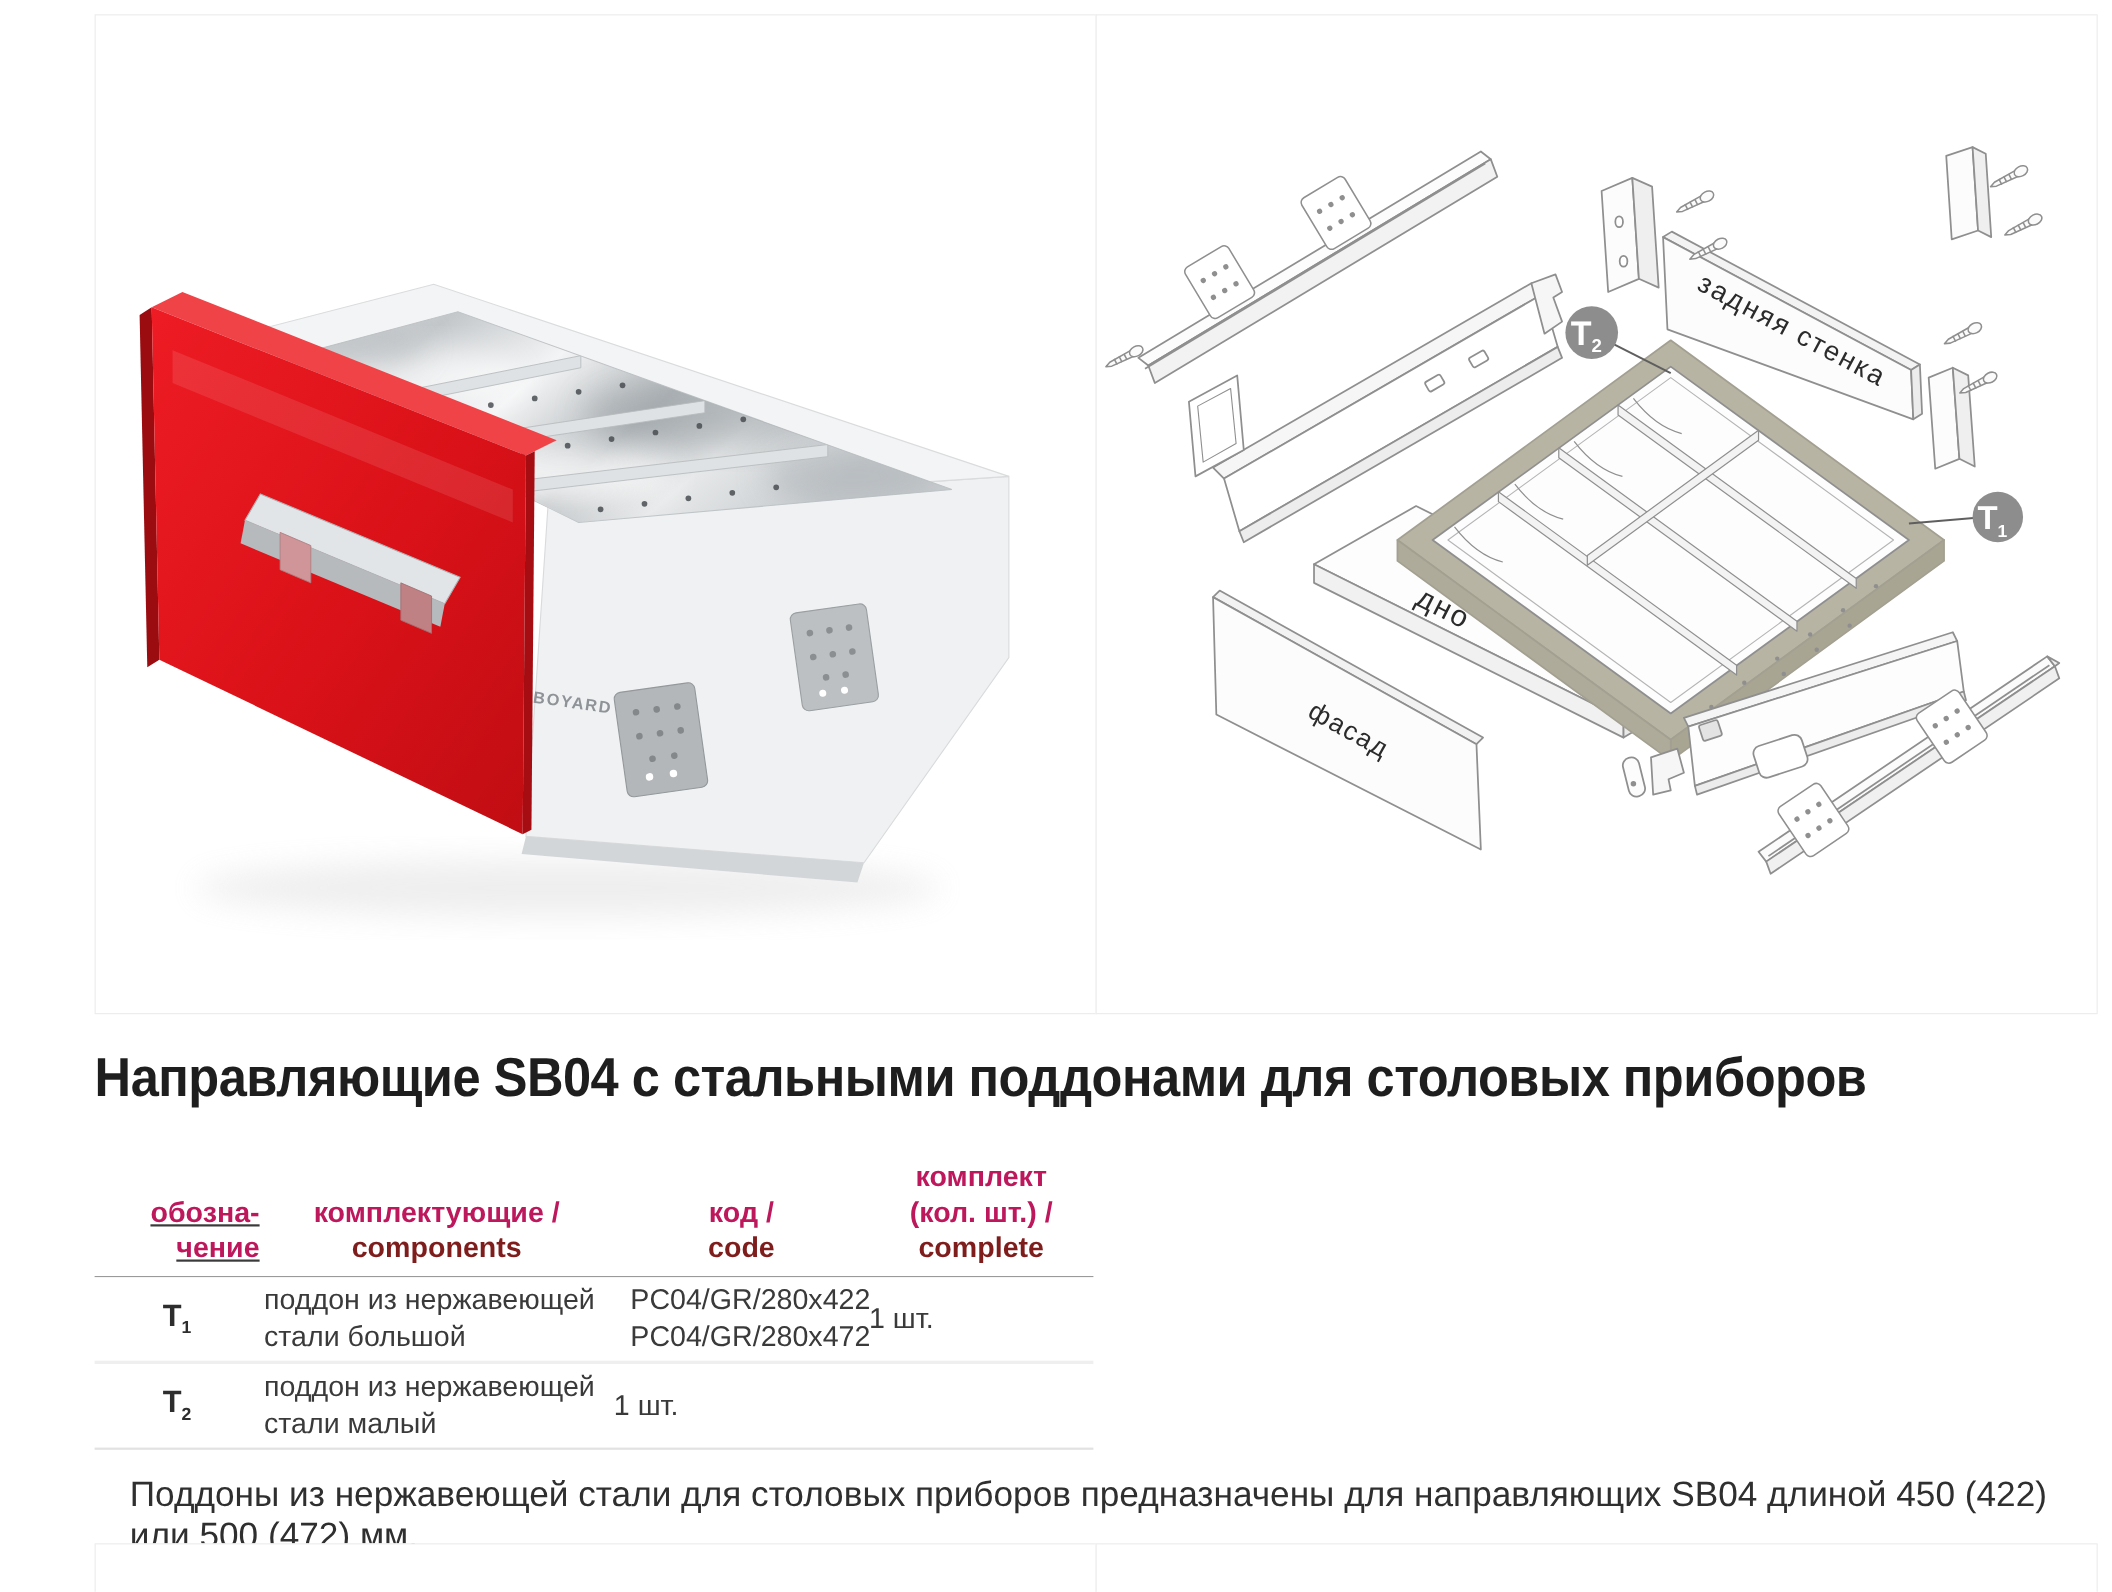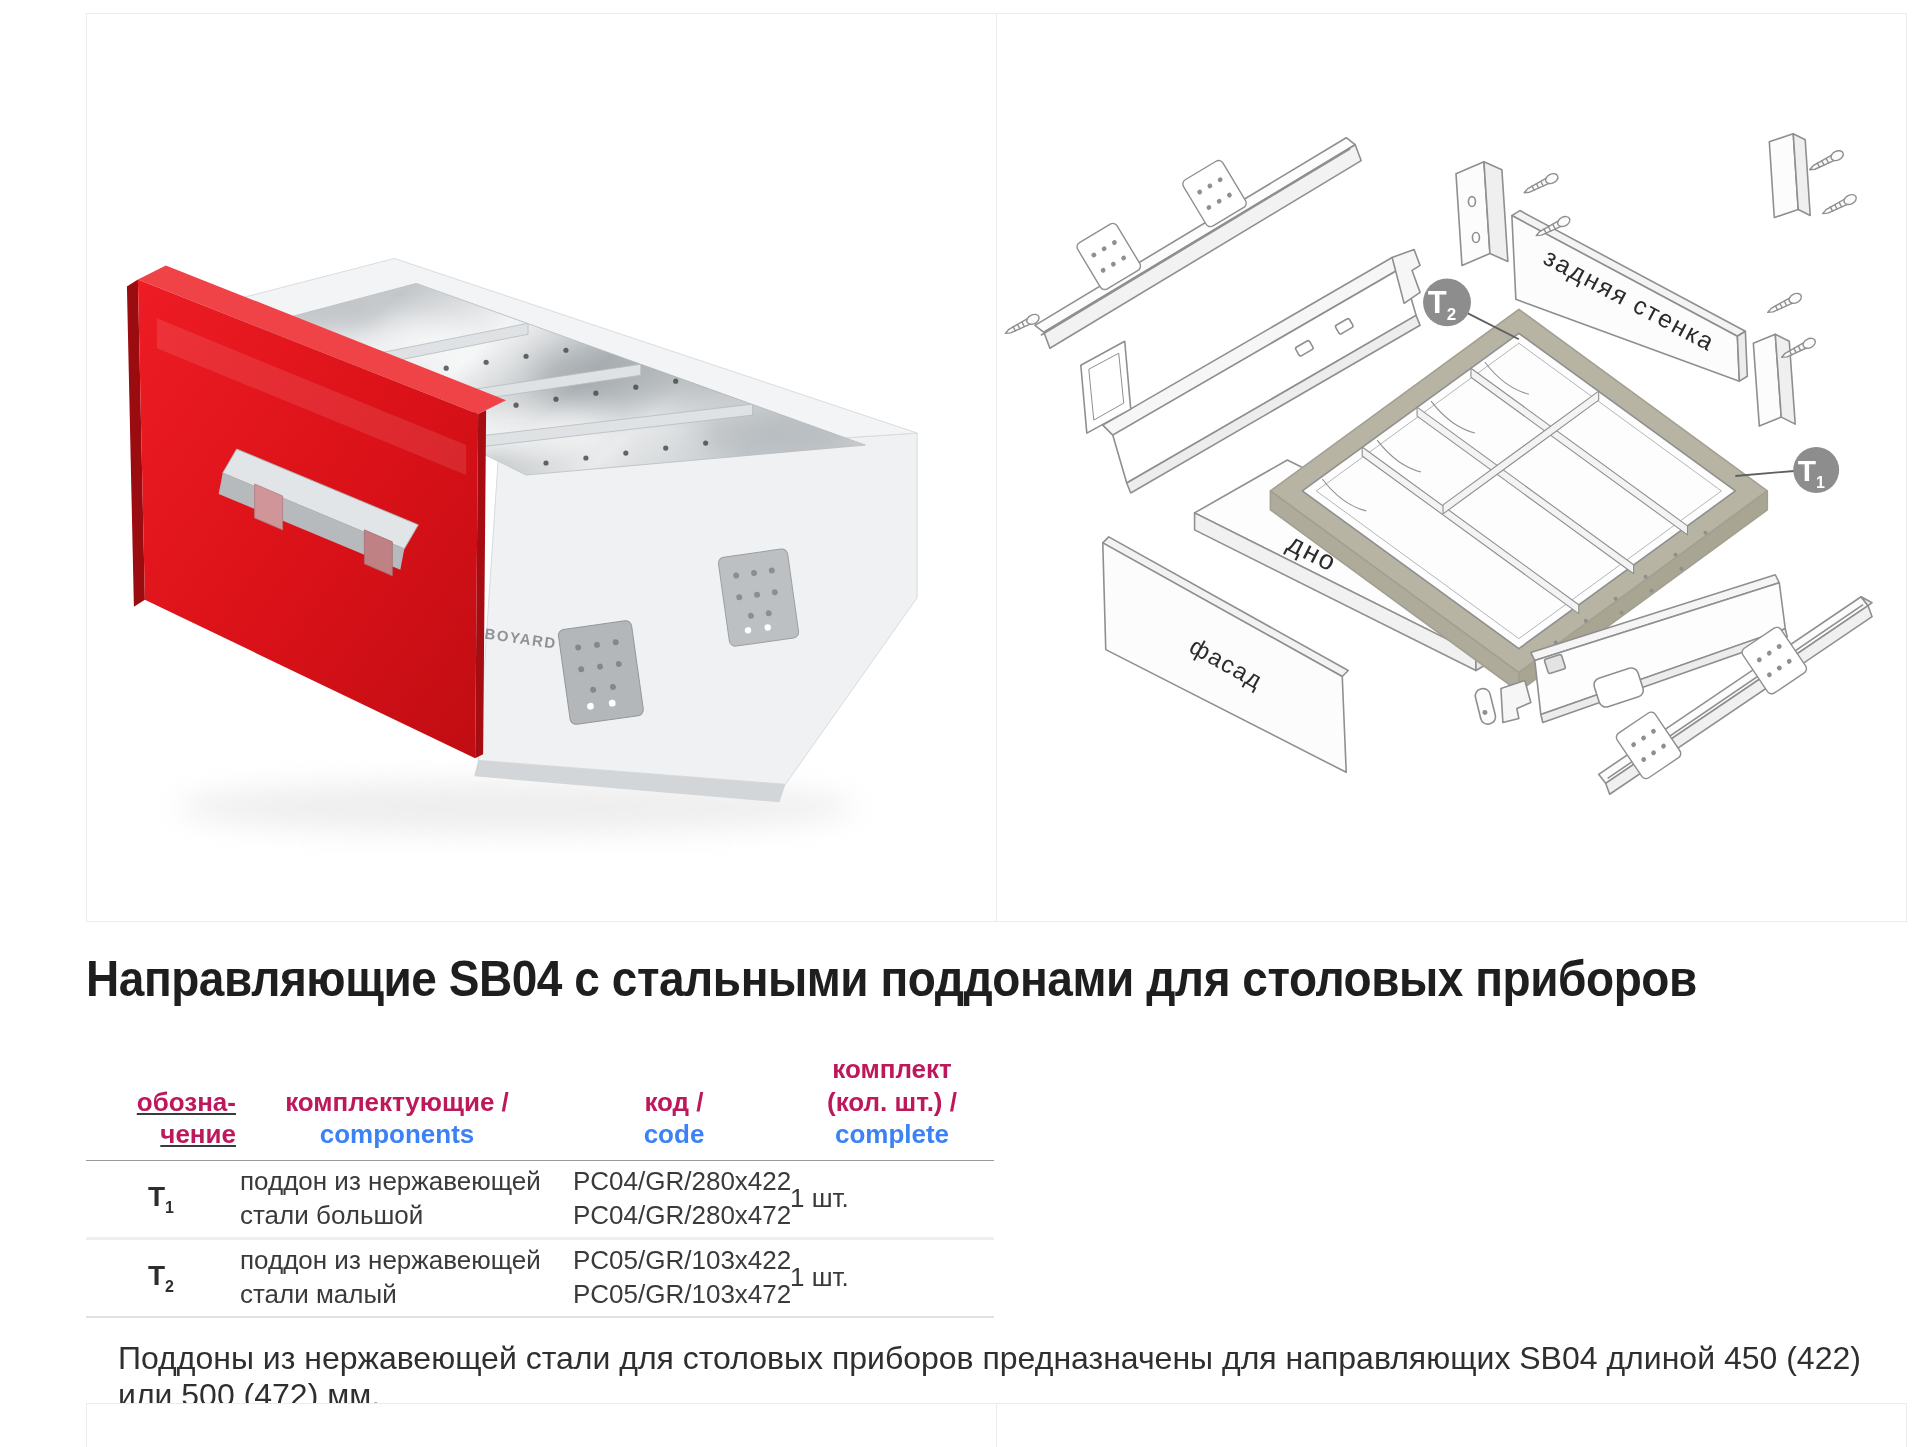--- a/index.html
+++ b/index.html
@@ -10,21 +10,21 @@
   #diagram-panel{left:996px;top:13px;width:911px;height:909px;}
   #photo-panel svg,#diagram-panel svg{display:block;width:100%;height:100%;}
   h1{position:absolute;left:86px;top:950px;margin:0;font-size:50px;font-weight:bold;
      color:#1e1e1e;white-space:nowrap;letter-spacing:-0.5px;
      transform:scaleX(.92);transform-origin:left top;}
   
   .spec-table{position:absolute;left:86px;top:1053px;width:908px;font-size:26px;}
   .t-head{display:grid;grid-template-columns:150px 322px 232px 204px;align-items:end;
           padding-bottom:9px;border-bottom:1px solid #9a9a9a;font-weight:bold;line-height:1.25;}
   .t-head .ru{color:#be185d;}
-  .t-head .en{color:#3b82f6;}
+  .t-head .en{color:#7f1d1d;}
   .hc{text-align:center;}
   .hc1{text-align:right;padding-left:10px;text-decoration:underline;}
   .t-row{display:grid;grid-template-columns:150px 322px 232px 204px;align-items:center;height:76px;}
   .t-row + .t-row{border-top:3px solid #efefef;}
   .t-body{border-bottom:2px solid #e2e2e2;}
   .c-designation{text-align:center;font-weight:bold;font-size:28px;color:#2d2d2d;}
   .c-designation sub{font-size:16px;}
   .c-component{padding-left:4px;line-height:1.3;}
   .c-code{padding-left:15px;line-height:1.3;}
   .c-qty{text-align:left;}
@@ -349,24 +349,20 @@
         <div>PC04/GR/280x472</div>
       </div>
       <div class="c-qty">1 шт.</div>
     </div>
     <div class="t-row">
       <div class="c-designation"><span>T</span><sub>2</sub></div>
       <div class="c-component">
         <div>поддон из нержавеющей</div>
         <div>стали малый</div>
       </div>
-      <div class="c-code">
-        <div>PC05/GR/103x422</div>
-        <div>PC05/GR/103x472</div>
-      </div>
       <div class="c-qty">1 шт.</div>
     </div>
   </div>
 </div>
 
 <p class="note">Поддоны из нержавеющей стали для столовых приборов предназначены для направляющих SB04 длиной 450 (422) или 500 (472) мм.</p>
 
 <div class="panel" id="next-left"></div>
 <div class="panel" id="next-right"></div>
 

